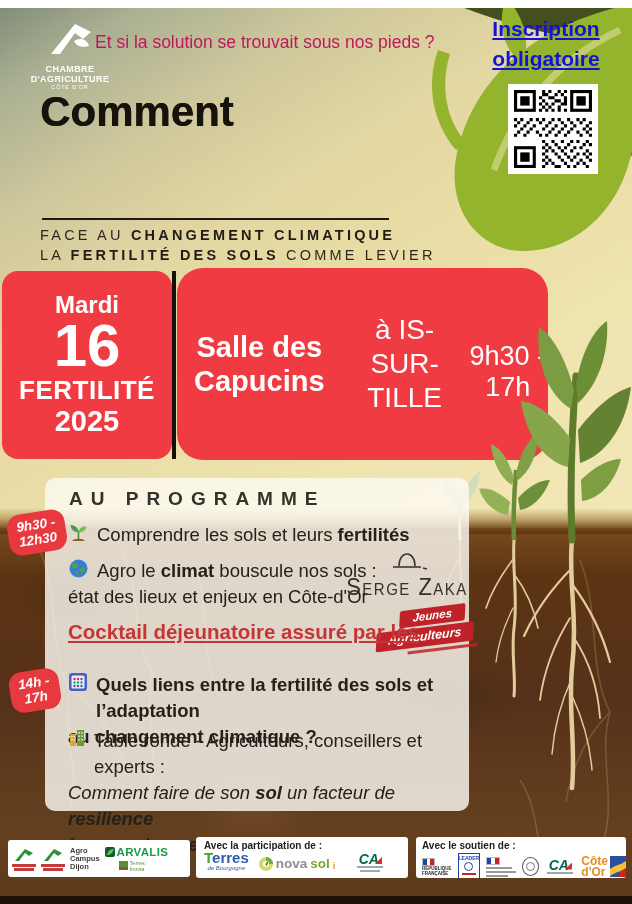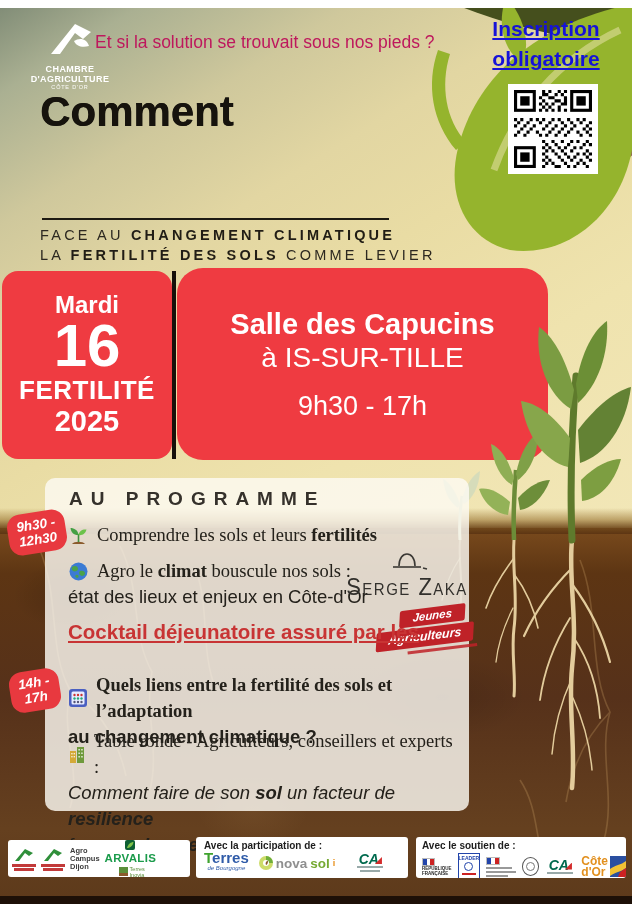--- a/index.html
+++ b/index.html
@@ -44,36 +44,36 @@
 
   
   .date-card{left:2px;top:271px;width:170px;height:188px;background:#ef3b41;border-radius:16px;z-index:3;
     display:flex;flex-direction:column;align-items:center;justify-content:center;color:#fff;text-align:center;}
   .date-card .wd{font-size:24px;font-weight:bold;line-height:24px;}
   .date-card .dd{font-size:60px;font-weight:bold;line-height:58px;}
   .date-card .mm{font-size:26px;font-weight:bold;line-height:30px;letter-spacing:.5px;}
   .date-card .yy{font-size:29px;font-weight:bold;line-height:32px;}
   .banner-divider{left:172px;top:271px;width:4px;height:188px;background:#16100a;z-index:3;}
   .venue-card{left:177px;top:268px;width:371px;height:192px;background:#ef3b41;border-radius:26px;z-index:3;
-    display:flex;flex-direction:column;align-items:center;justify-content:center;color:#fff;text-align:center;}
+    display:flex;flex-direction:row;align-items:center;justify-content:center;color:#fff;text-align:center;}
   .venue-card .vn{font-size:29px;font-weight:bold;line-height:34px;}
   .venue-card .vc{font-size:28px;font-weight:500;line-height:34px;}
   .venue-card .vh{font-size:27px;font-weight:500;margin-top:16px;}
 
   
   .plants{left:440px;top:318px;width:192px;height:490px;z-index:4;pointer-events:none;}
   .roots-net{left:0;top:540px;width:632px;height:360px;z-index:1;pointer-events:none;opacity:.3;}
   .blob{right:0;top:0;width:240px;height:260px;z-index:4;pointer-events:none;}
 
   
   .program-box{left:45px;top:478px;width:424px;height:333px;background:rgba(253,250,243,.82);
     border-radius:10px;z-index:5;}
   .p-head{left:24px;top:10px;font-size:19px;font-weight:bold;letter-spacing:8px;color:#35312b;}
   .p-item{left:23px;width:385px;font-size:18.5px;color:#24211b;line-height:26px;}
-  .p-item .irow{display:flex;align-items:center;gap:8px;font-family:Liberation Serif, serif;}
+  .p-item .irow{display:flex;gap:8px;}
   .p-item svg{flex:0 0 auto;}
   .p-bold{font-weight:bold;}
   .p-it{font-style:italic;}
   .cocktail{left:23px;top:142px;font-size:20.5px;font-weight:bold;color:#c83434;z-index:2;text-decoration:underline;}
   .speaker{left:292px;top:74px;width:140px;text-align:center;color:#32302c;}
   .speaker .name{font-variant:small-caps;font-size:22px;letter-spacing:1.5px;transform:scaleY(1.12);
     font-weight:400;white-space:nowrap;}
   .ja-logo{left:330px;top:130px;width:104px;transform:rotate(-7deg);}
   .ja-bar{background:#bf2228;color:#fff;font-style:italic;font-weight:bold;transform:skewX(-10deg);
     border-radius:2px;text-align:center;}
@@ -90,28 +90,28 @@
   
   .fbox{background:#ffffff;border-radius:3px;z-index:5;overflow:hidden;}
   .fbox1{left:8px;top:840px;width:182px;height:37px;display:flex;align-items:center;gap:5px;padding:2px 4px;}
   .fbox2{left:196px;top:837px;width:212px;height:41px;padding:3px 0 0 8px;}
   .fbox3{left:416px;top:837px;width:210px;height:41px;padding:3px 0 0 6px;}
   .f-title{font-size:10px;font-weight:bold;color:#1d1d1d;line-height:11px;}
   .f-row{display:flex;align-items:center;margin-top:2px;}
   .mini{display:flex;flex-direction:column;align-items:center;line-height:4px;}
   .mini .bar{height:3px;background:#c23a3a;margin-top:1px;}
   .agro{font-size:7.5px;font-weight:bold;color:#3c3c3c;line-height:8px;}
-  .arvalis{font-size:11.5px;font-weight:bold;color:#1b9b4b;letter-spacing:.3px;display:flex;align-items:center;gap:2px;flex-direction:column;}
+  .arvalis{font-size:11.5px;font-weight:bold;color:#1b9b4b;letter-spacing:.3px;display:flex;align-items:center;gap:2px;}
   .inovia{display:flex;align-items:center;gap:2px;margin-top:2px;margin-left:14px;}
   .inovia .txt{font-size:5.5px;color:#5a8f3a;line-height:6px;}
   .terres-w{text-align:center;line-height:10px;}
   .terres{font-size:15px;font-weight:bold;color:#2f5ba8;}
   .terres .tg{color:#3fa32e;}
   .terres-sub{font-size:6px;font-style:italic;color:#2f5ba8;}
-  .novasol{display:flex;align-items:center;gap:3px;}
+  .novasol{display:flex;align-items:flex-end;gap:3px;}
   .novasol .n1{font-size:13.5px;font-weight:bold;color:#8f8f8f;}
   .novasol .n2{font-size:13.5px;font-weight:bold;color:#76a932;}
   .novasol .n3{font-size:9px;font-weight:bold;color:#e8901a;}
   .ca-logo{text-align:center;line-height:9px;}
   .ca-txt{font-size:14px;font-weight:bold;color:#006a4e;font-style:italic;}
   .ca-red{display:inline-block;width:7px;height:7px;background:#d42b2b;
     clip-path:polygon(0 100%,100% 0,100% 100%);margin-left:-4px;}
   .ca-sub{width:26px;height:2px;background:#9aa;margin:2px auto 0;}
   .rf{font-size:4.5px;font-weight:bold;color:#1d1d1d;line-height:5px;}
   .flag{display:flex;width:13px;height:8px;border:0.5px solid #bbb;}

